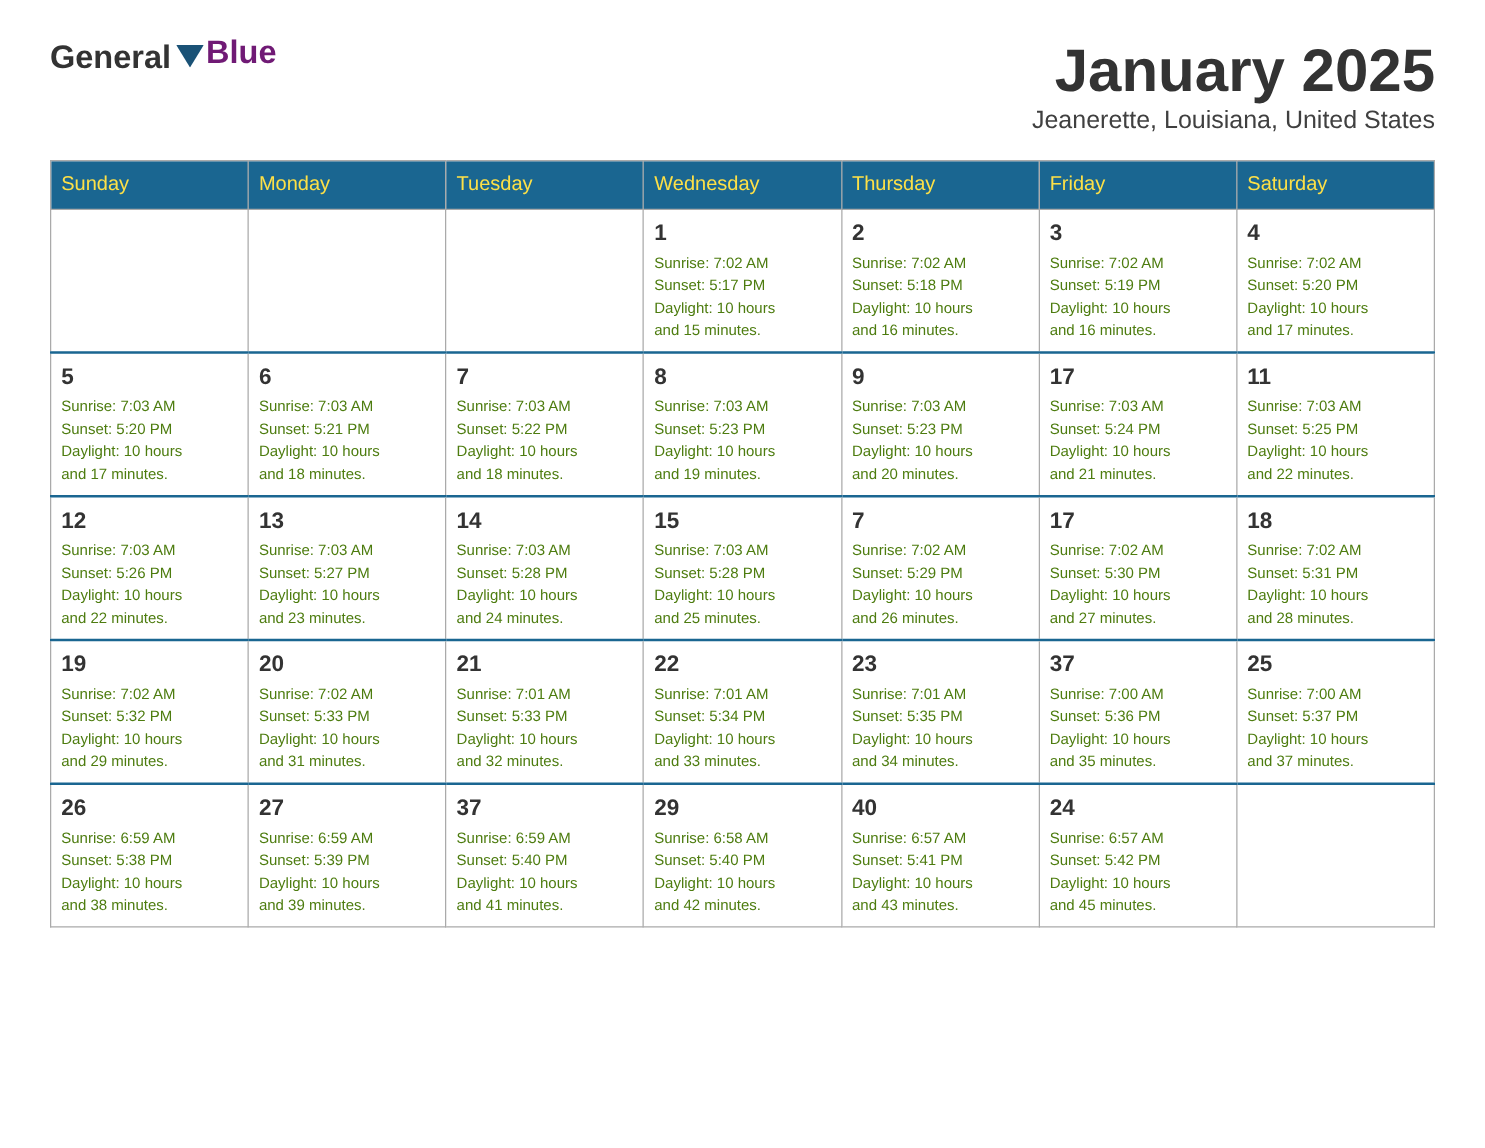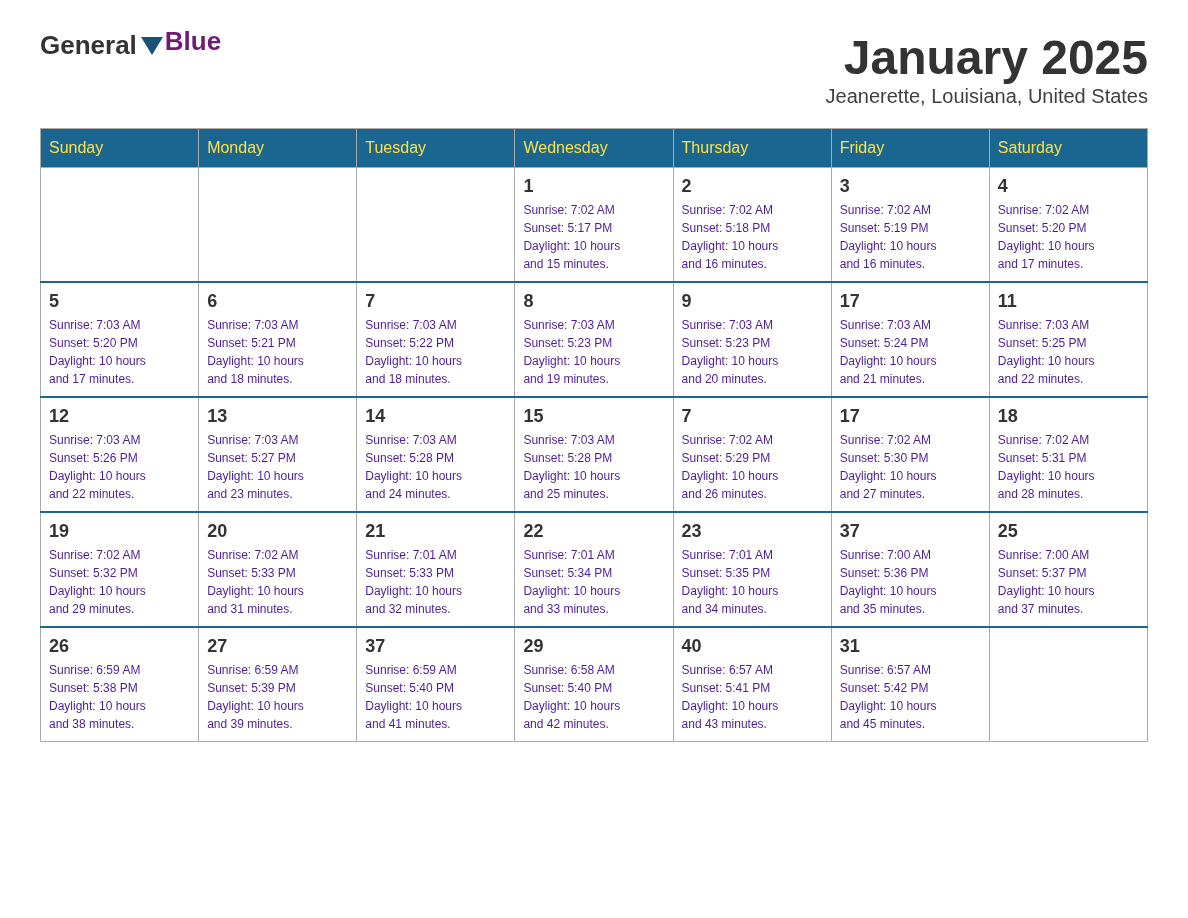--- a/index.html
+++ b/index.html
@@ -70,21 +70,21 @@
     }
     .day-number {
       font-size: 18px;
       font-weight: bold;
       color: #333;
       display: block;
       margin-bottom: 4px;
     }
     .day-info {
       font-size: 12px;
-      color: #4c1d95;
+      color: #4d7c0f;
       line-height: 1.5;
     }
     .empty-cell {
       background: #fff;
     }
     tr:not(:last-child) td {
       border-bottom: 2px solid #1a6691;
     }
   </style>
 </head>
@@ -247,19 +247,19 @@
         </td>
         <td>
           <span class="day-number">29</span>
           <div class="day-info">Sunrise: 6:58 AM<br>Sunset: 5:40 PM<br>Daylight: 10 hours<br>and 42 minutes.</div>
         </td>
         <td>
           <span class="day-number">40</span>
           <div class="day-info">Sunrise: 6:57 AM<br>Sunset: 5:41 PM<br>Daylight: 10 hours<br>and 43 minutes.</div>
         </td>
         <td>
-          <span class="day-number">31</span>
+          <span class="day-number">24</span>
           <div class="day-info">Sunrise: 6:57 AM<br>Sunset: 5:42 PM<br>Daylight: 10 hours<br>and 45 minutes.</div>
         </td>
         <td class="empty-cell"></td>
       </tr>
     </tbody>
 </table>
 
 </body></html>

